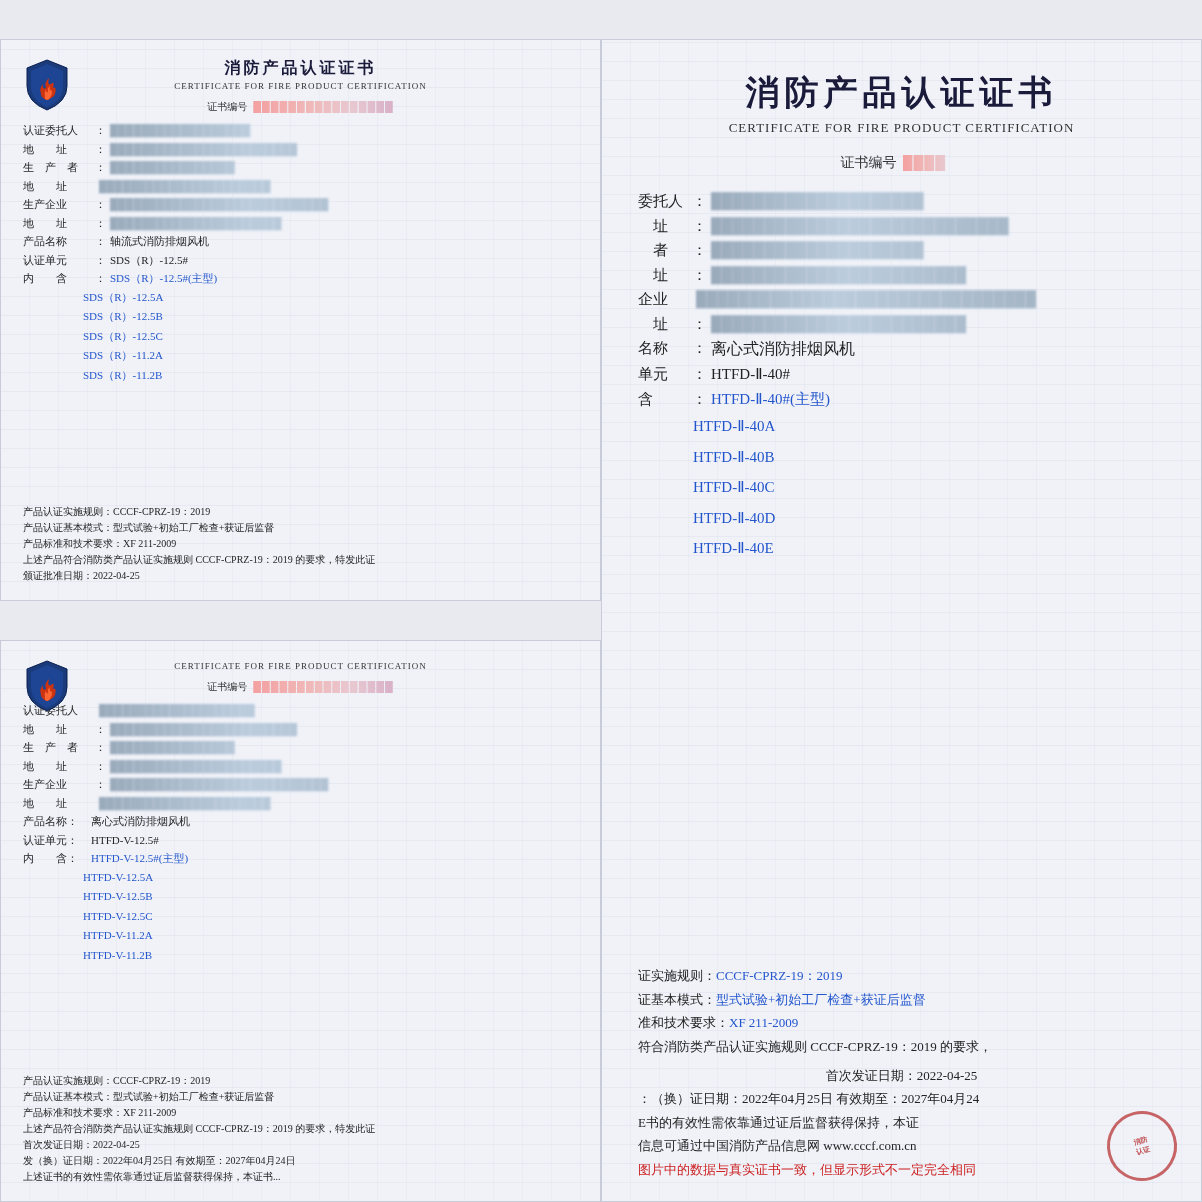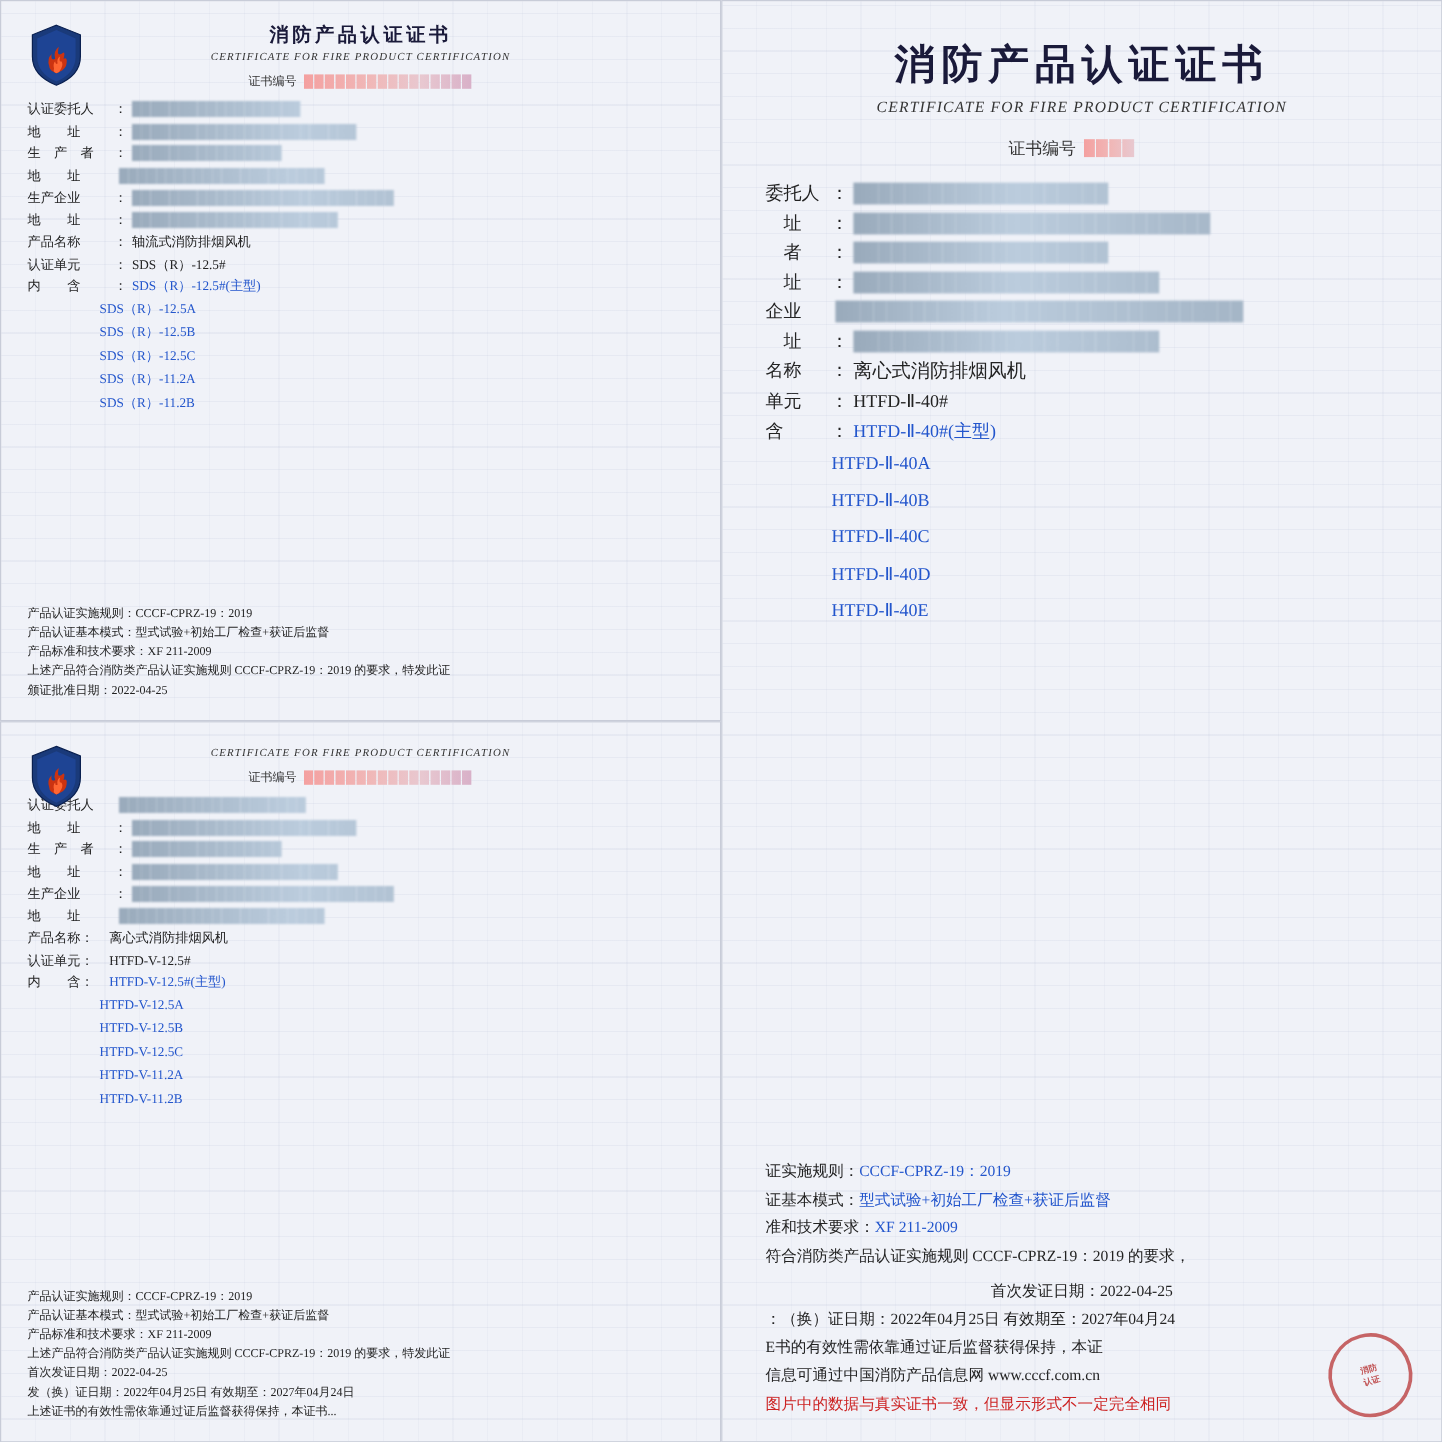--- a/index.html
+++ b/index.html
@@ -16,20 +16,21 @@
 
     
     .cert-card {
       background: #f0f2f8;
       border: 1px solid #c8ccd8;
       position: relative;
       overflow: hidden;
       padding: 18px 22px 16px;
       display: flex;
       flex-direction: column;
+      margin-top: 39px;
     }
 
     
     .cert-card::before {
       content: '';
       position: absolute;
       inset: 0;
       background-image: repeating-linear-gradient(
         0deg,
         transparent,
@@ -100,21 +101,20 @@
     .cert-title-cn-large {
       font-size: 34px;
       letter-spacing: 5px;
     }
 
     .cert-title-en {
       font-size: 9px;
       color: #333;
       letter-spacing: 1px;
       margin-top: 2px;
-      font-style: italic;
     }
 
     .cert-title-en-large {
       font-size: 13px;
       margin-top: 4px;
     }
 
     
     .cert-serial-line {
       display: flex;

